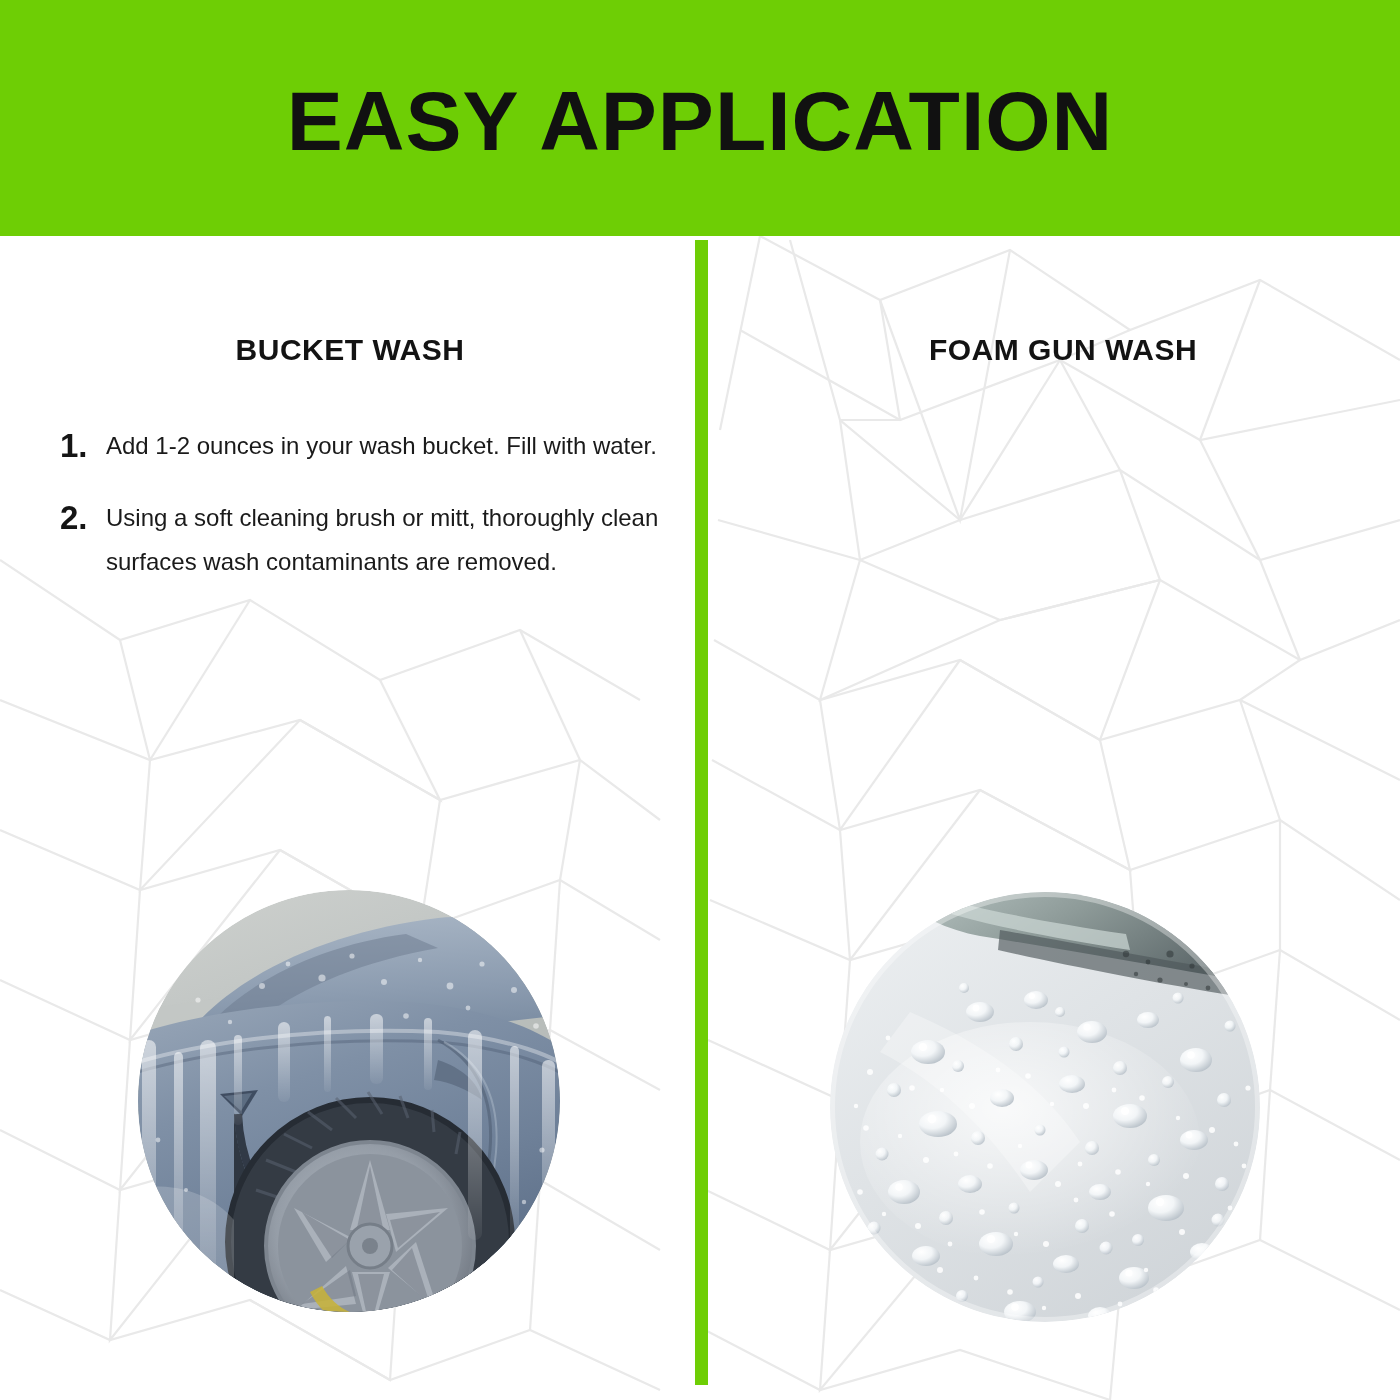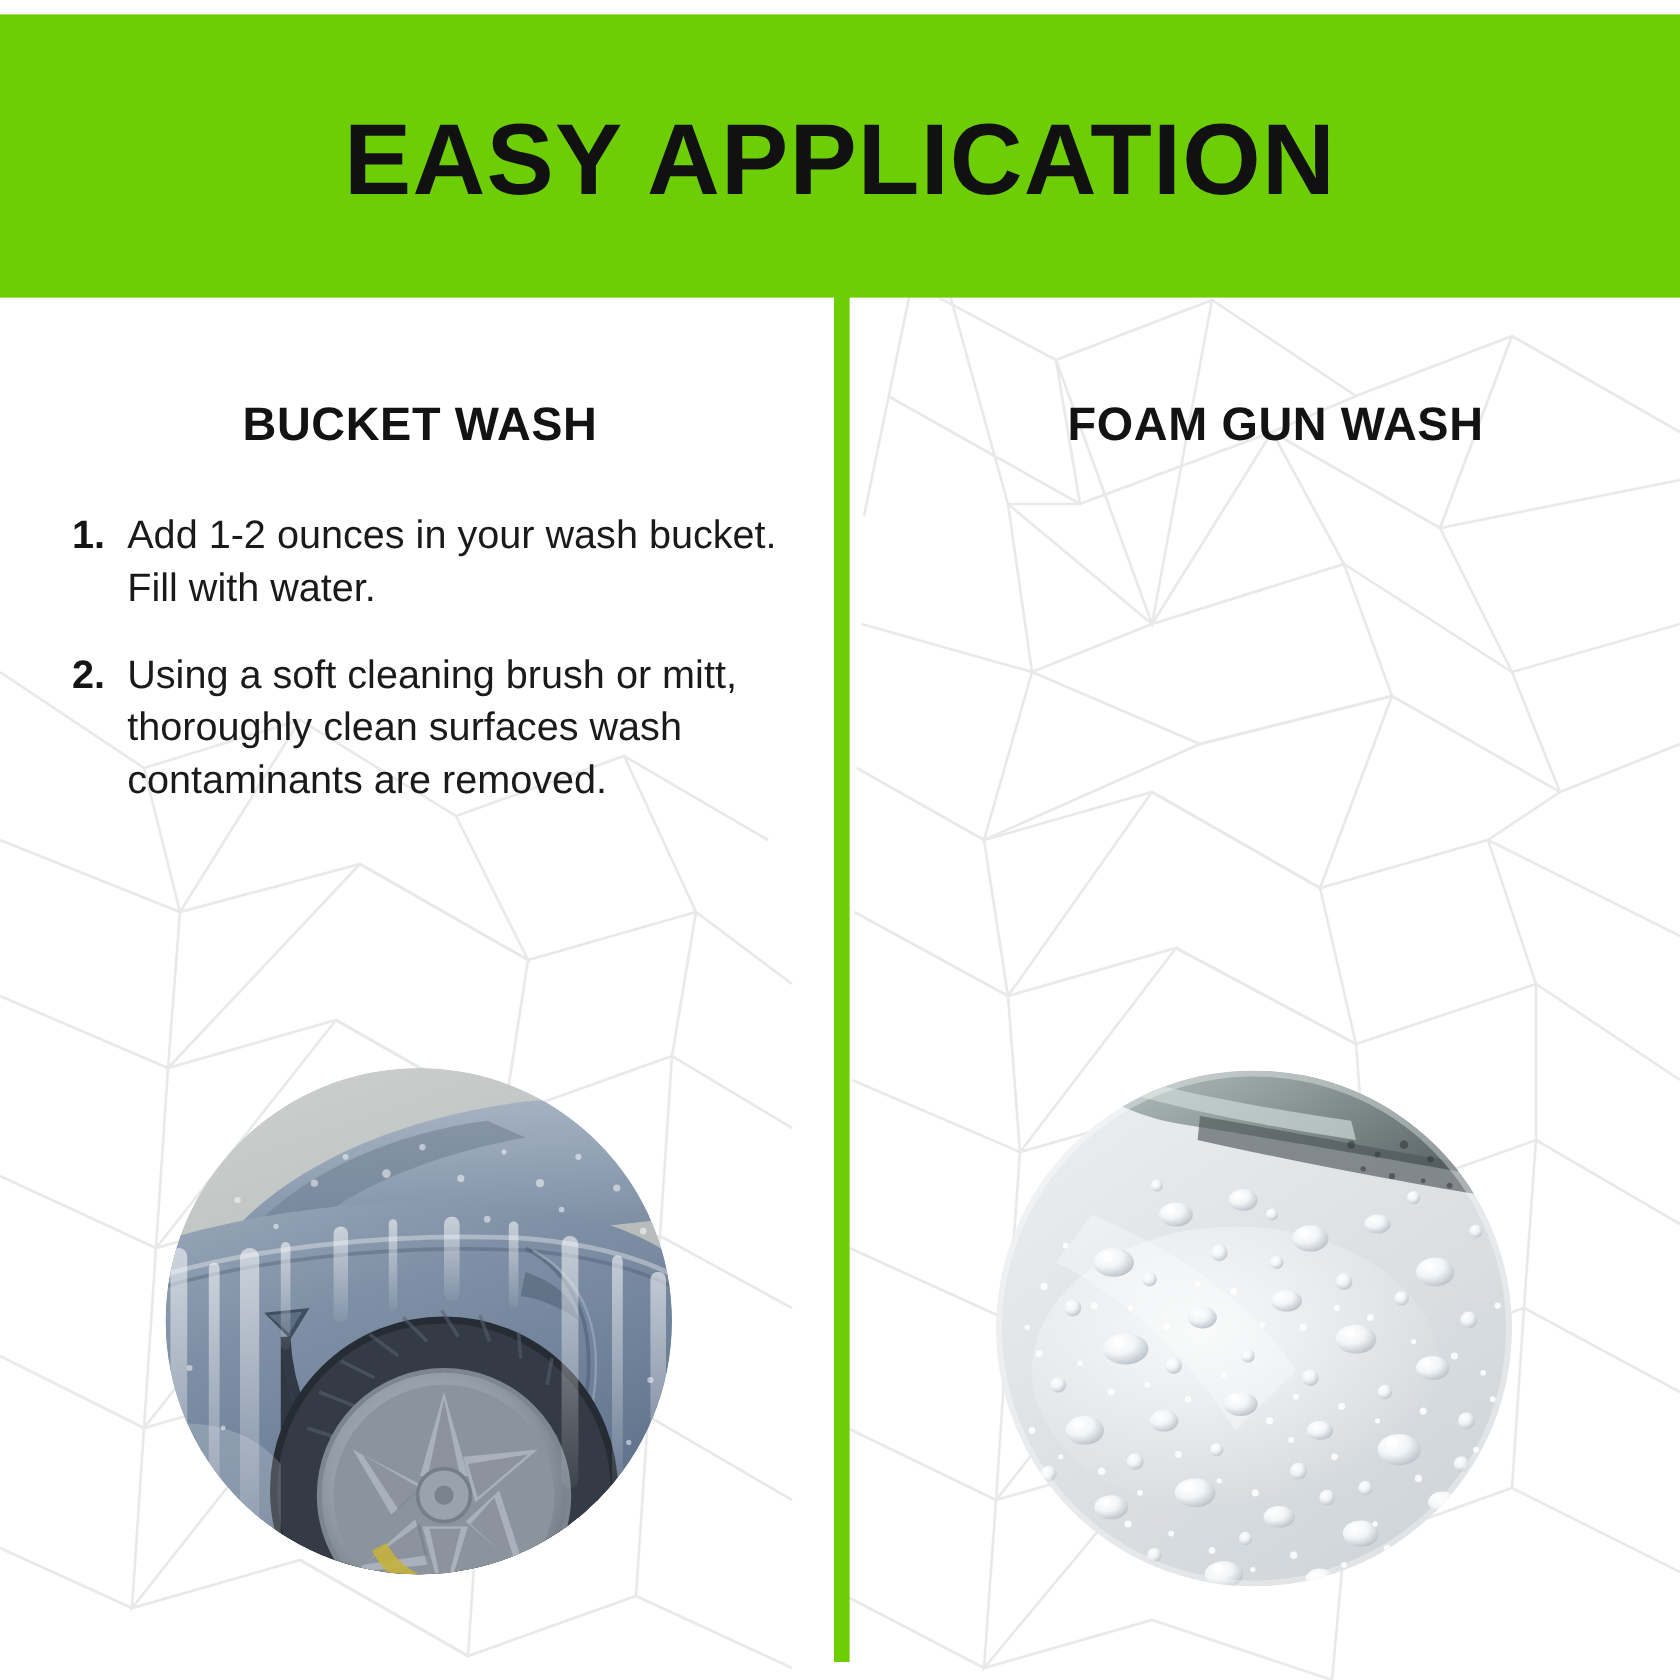--- a/index.html
+++ b/index.html
@@ -33,21 +33,21 @@
     width: 1400px;
     height: 1400px;
     z-index: 0;
     pointer-events: none;
   }
 
   
   .header-band {
     position: absolute;
     left: 0;
-    top: 12px;
+    top: 0;
     width: 1400px;
     height: 236px;
     background: #6ECE05;
     z-index: 3;
     display: flex;
     align-items: center;
     justify-content: center;
   }
   .header-title {
     font-family: "Liberation Sans", sans-serif;
@@ -89,21 +89,21 @@
   }
 
   .col-heading {
     position: absolute;
     top: 99px;
     left: 0;
     width: 100%;
     text-align: center;
     font-family: "Liberation Sans", sans-serif;
     font-weight: 700;
-    font-size: 39px;
+    font-size: 30px;
     letter-spacing: 0.5px;
     color: #131313;
     line-height: 1;
   }
   .column.right .col-heading {
     transform: translateX(13px);
   }
 
   
   .steps {
@@ -127,21 +127,21 @@
     font-family: "Liberation Sans", sans-serif;
     font-weight: 700;
     font-size: 33px;
     line-height: 44px;
     color: #151515;
   }
   .step-text {
     flex: 1 1 auto;
     font-family: "Liberation Sans", sans-serif;
     font-weight: 400;
-    font-size: 33px;
+    font-size: 24px;
     line-height: 44px;
     color: #1a1a1a;
   }
 
   
   .photo-circle {
     position: absolute;
     border-radius: 50%;
     overflow: hidden;
     z-index: 2;

